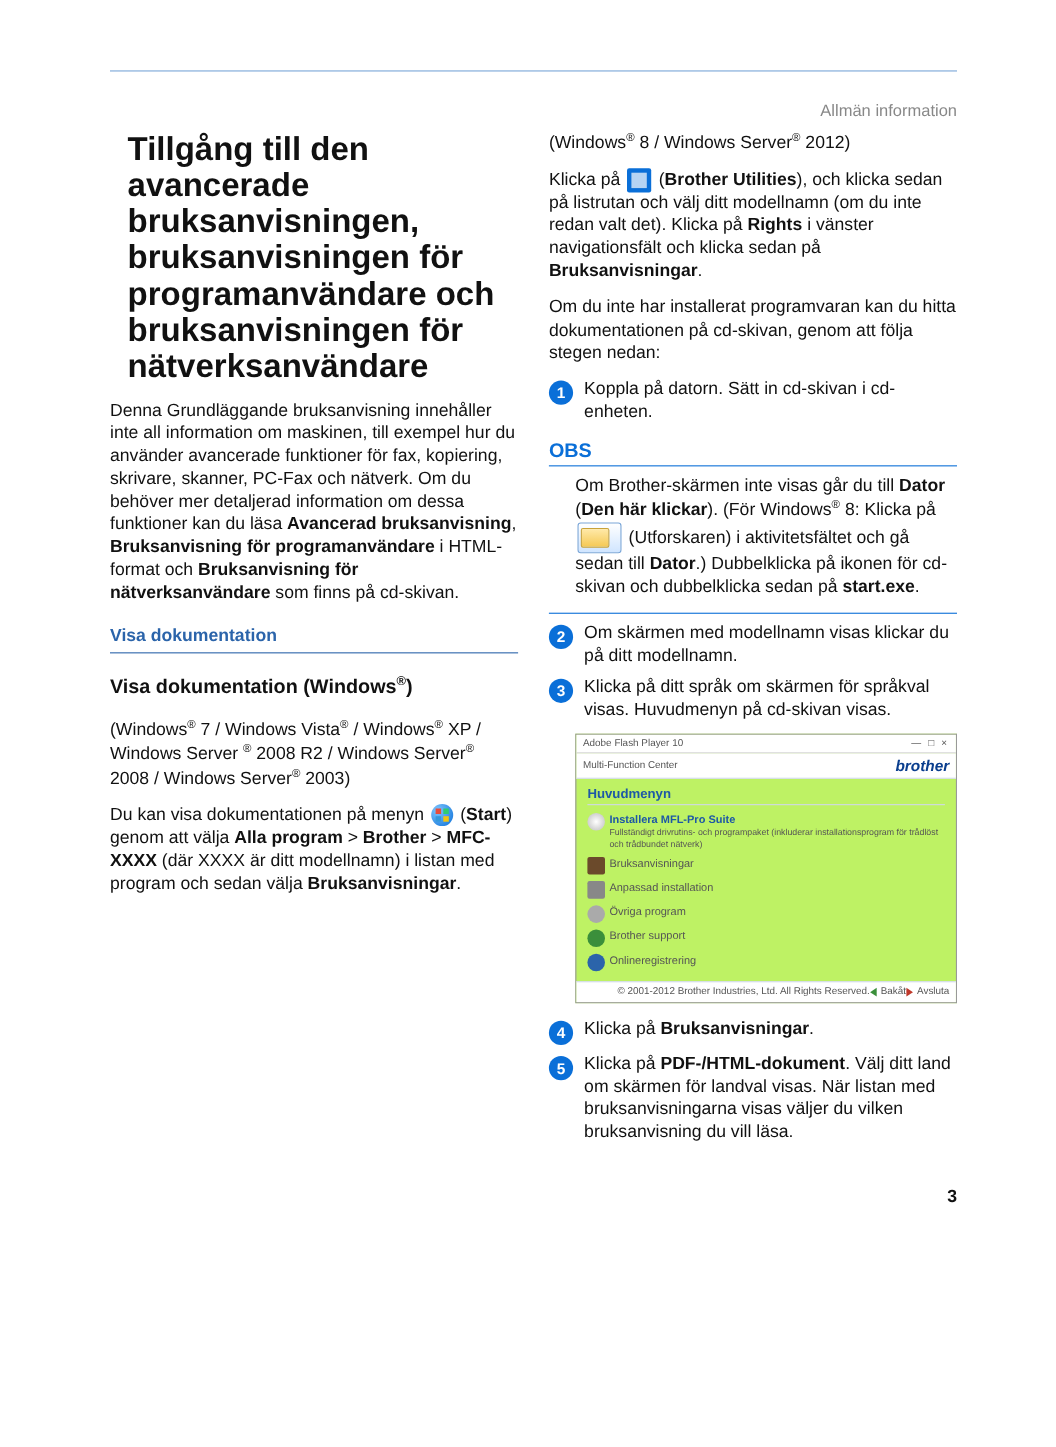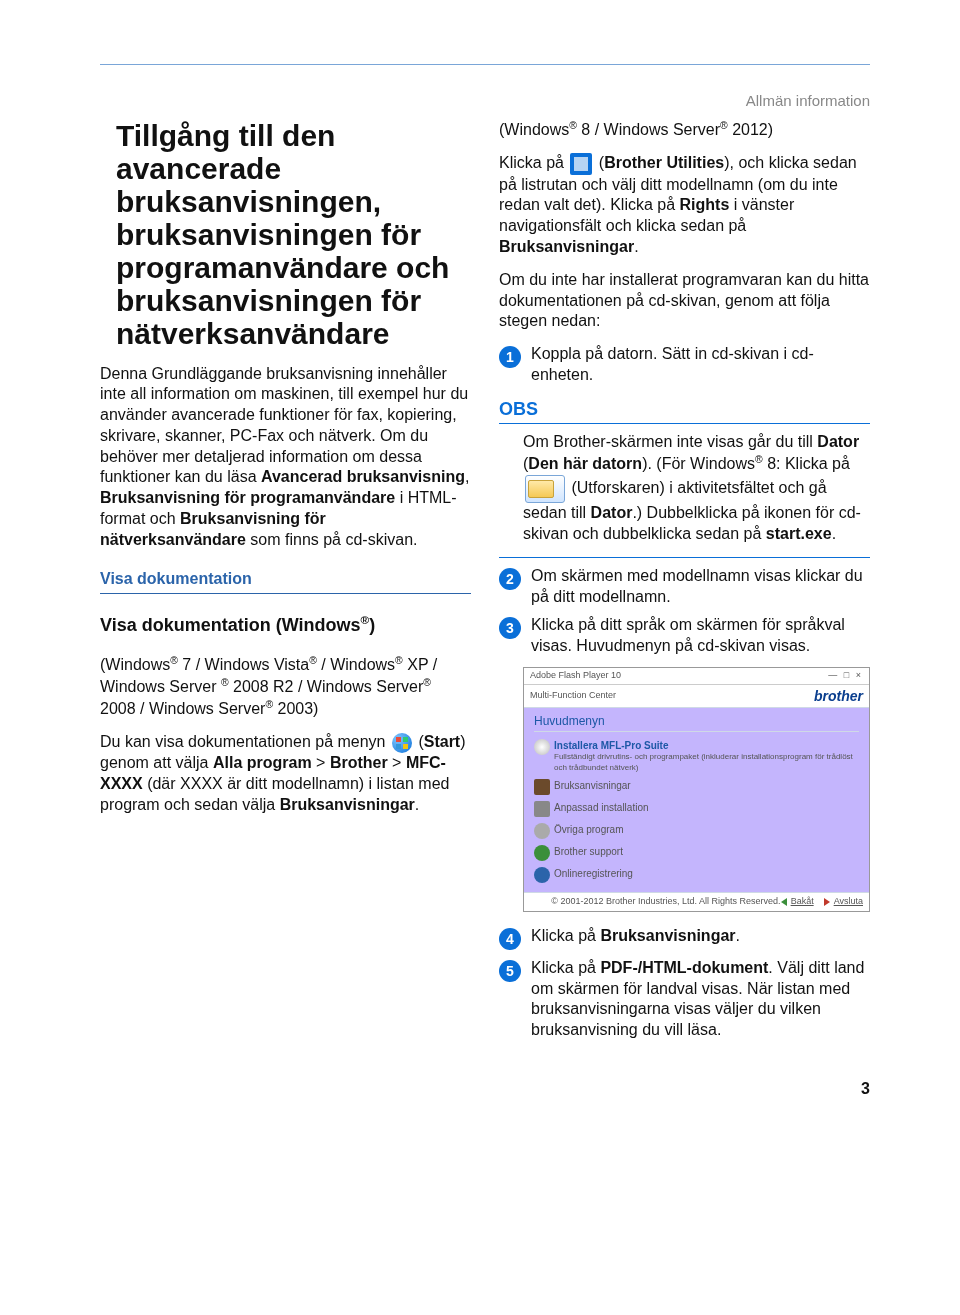--- a/index.html
+++ b/index.html
@@ -70,29 +70,29 @@
     align-items:center; justify-content:center; font-size:14px;
     flex:0 0 22px; margin-right:10px; margin-top:2px;
   }
   .numitem { display:flex; margin:8px 0; }
   .numitem .txt { flex:1; }
   .obs-title { color:#0a6fd8; font-weight:bold; font-size:18px; margin-top:12px; }
   .obs-rule { border-top:1px solid #0a6fd8; margin:2px 0 8px 0; }
   .obs-box { padding-left:24px; }
   .screenshot {
     border:1px solid #999; margin:10px 0 14px 24px;
-    font-size:10px; color:#555; background:#c4b5fd;
+    font-size:10px; color:#555; background:#bef264;
   }
   .screenshot .titlebar {
     display:flex; justify-content:space-between; align-items:center;
     padding:2px 6px; border-bottom:1px solid #ccc; font-size:9px; background:#fff;
   }
   .screenshot .brand { font-family:Arial; font-weight:bold; font-style:italic; color:#0a3e8e; font-size:14px; }
   .screenshot .main { padding:6px 10px; }
-  .screenshot .hdr { color:#1d58a6; font-weight:normal; font-size:12px; border-bottom:1px solid #cfd9e6; padding-bottom:2px; margin-bottom:4px; }
+  .screenshot .hdr { color:#1d58a6; font-weight:bold; font-size:12px; border-bottom:1px solid #cfd9e6; padding-bottom:2px; margin-bottom:4px; }
   .screenshot .row { display:flex; align-items:flex-start; gap:4px; padding:3px 0; }
   .screenshot .ic { width:16px; height:16px; flex:0 0 16px; border-radius:2px; }
   .screenshot .footer { display:flex; justify-content:flex-end; border-top:1px solid #cfd9e6; padding:3px 6px; font-size:9px; background:#fff; }
   .footer-btn { display:flex; align-items:center; gap:4px; }
   .tri { width:0; height:0; border-top:4px solid transparent; border-bottom:4px solid transparent; }
   .tri.l { border-right:6px solid #3b8f3b; }
   .tri.r { border-left:6px solid #c0392b; }
   .page-num { text-align:right; font-weight:bold; margin-top:30px; }
   b { font-weight:bold; }
 </style>
@@ -144,21 +144,21 @@
       <p class="body-p">Om du inte har installerat programvaran kan du hitta dokumentationen på cd-skivan, genom att följa stegen nedan:</p>
 
       <div class="numitem">
         <span class="numbullet">1</span>
         <div class="txt">Koppla på datorn. Sätt in cd-skivan i cd-enheten.</div>
       </div>
 
       <div class="obs-title">OBS</div>
       <div class="obs-rule"></div>
       <div class="obs-box body-p">
-        <span>Om Brother-skärmen inte visas går du till </span><b>Dator</b><span> (</span><b>Den här datorn</b><span>). (För Windows</span><sup>®</sup><span> 8: Klicka på </span><span class="folder-icon"></span><span> (Utforskaren) i aktivitetsfältet och gå sedan till </span><b>Dator</b><span>.) Dubbelklicka på ikonen för cd-skivan och dubbelklicka sedan på </span><b>start.exe</b><span>.</span>
+        <span>Om Brother-skärmen inte visas går du till </span><b>Dator</b><span> (</span><b>Den här klickar</b><span>). (För Windows</span><sup>®</sup><span> 8: Klicka på </span><span class="folder-icon"></span><span> (Utforskaren) i aktivitetsfältet och gå sedan till </span><b>Dator</b><span>.) Dubbelklicka på ikonen för cd-skivan och dubbelklicka sedan på </span><b>start.exe</b><span>.</span>
       </div>
       <div class="obs-rule"></div>
 
       <div class="numitem">
         <span class="numbullet">2</span>
         <div class="txt">Om skärmen med modellnamn visas klickar du på ditt modellnamn.</div>
       </div>
 
       <div class="numitem">
         <span class="numbullet">3</span>
@@ -199,21 +199,21 @@
               <div class="ic" style="background:#3b8f3b;border-radius:50%;"></div>
               <span>Brother support</span>
             </div>
           <div class="row">
               <div class="ic" style="background:#2b64aa;border-radius:50%;"></div>
               <span>Onlineregistrering</span>
             </div>
         </div>
         <div class="footer">
           <span>© 2001-2012 Brother Industries, Ltd. All Rights Reserved.</span>
-          <span style="display:flex;gap:10px;text-decoration:underline;">
+          <span style="display:flex;">
             <span class="footer-btn">
                 <span class="tri l"></span>
                 <span>Bakåt</span>
               </span>
             <span class="footer-btn">
                 <span class="tri r"></span>
                 <span>Avsluta</span>
               </span>
           </span>
         </div>

